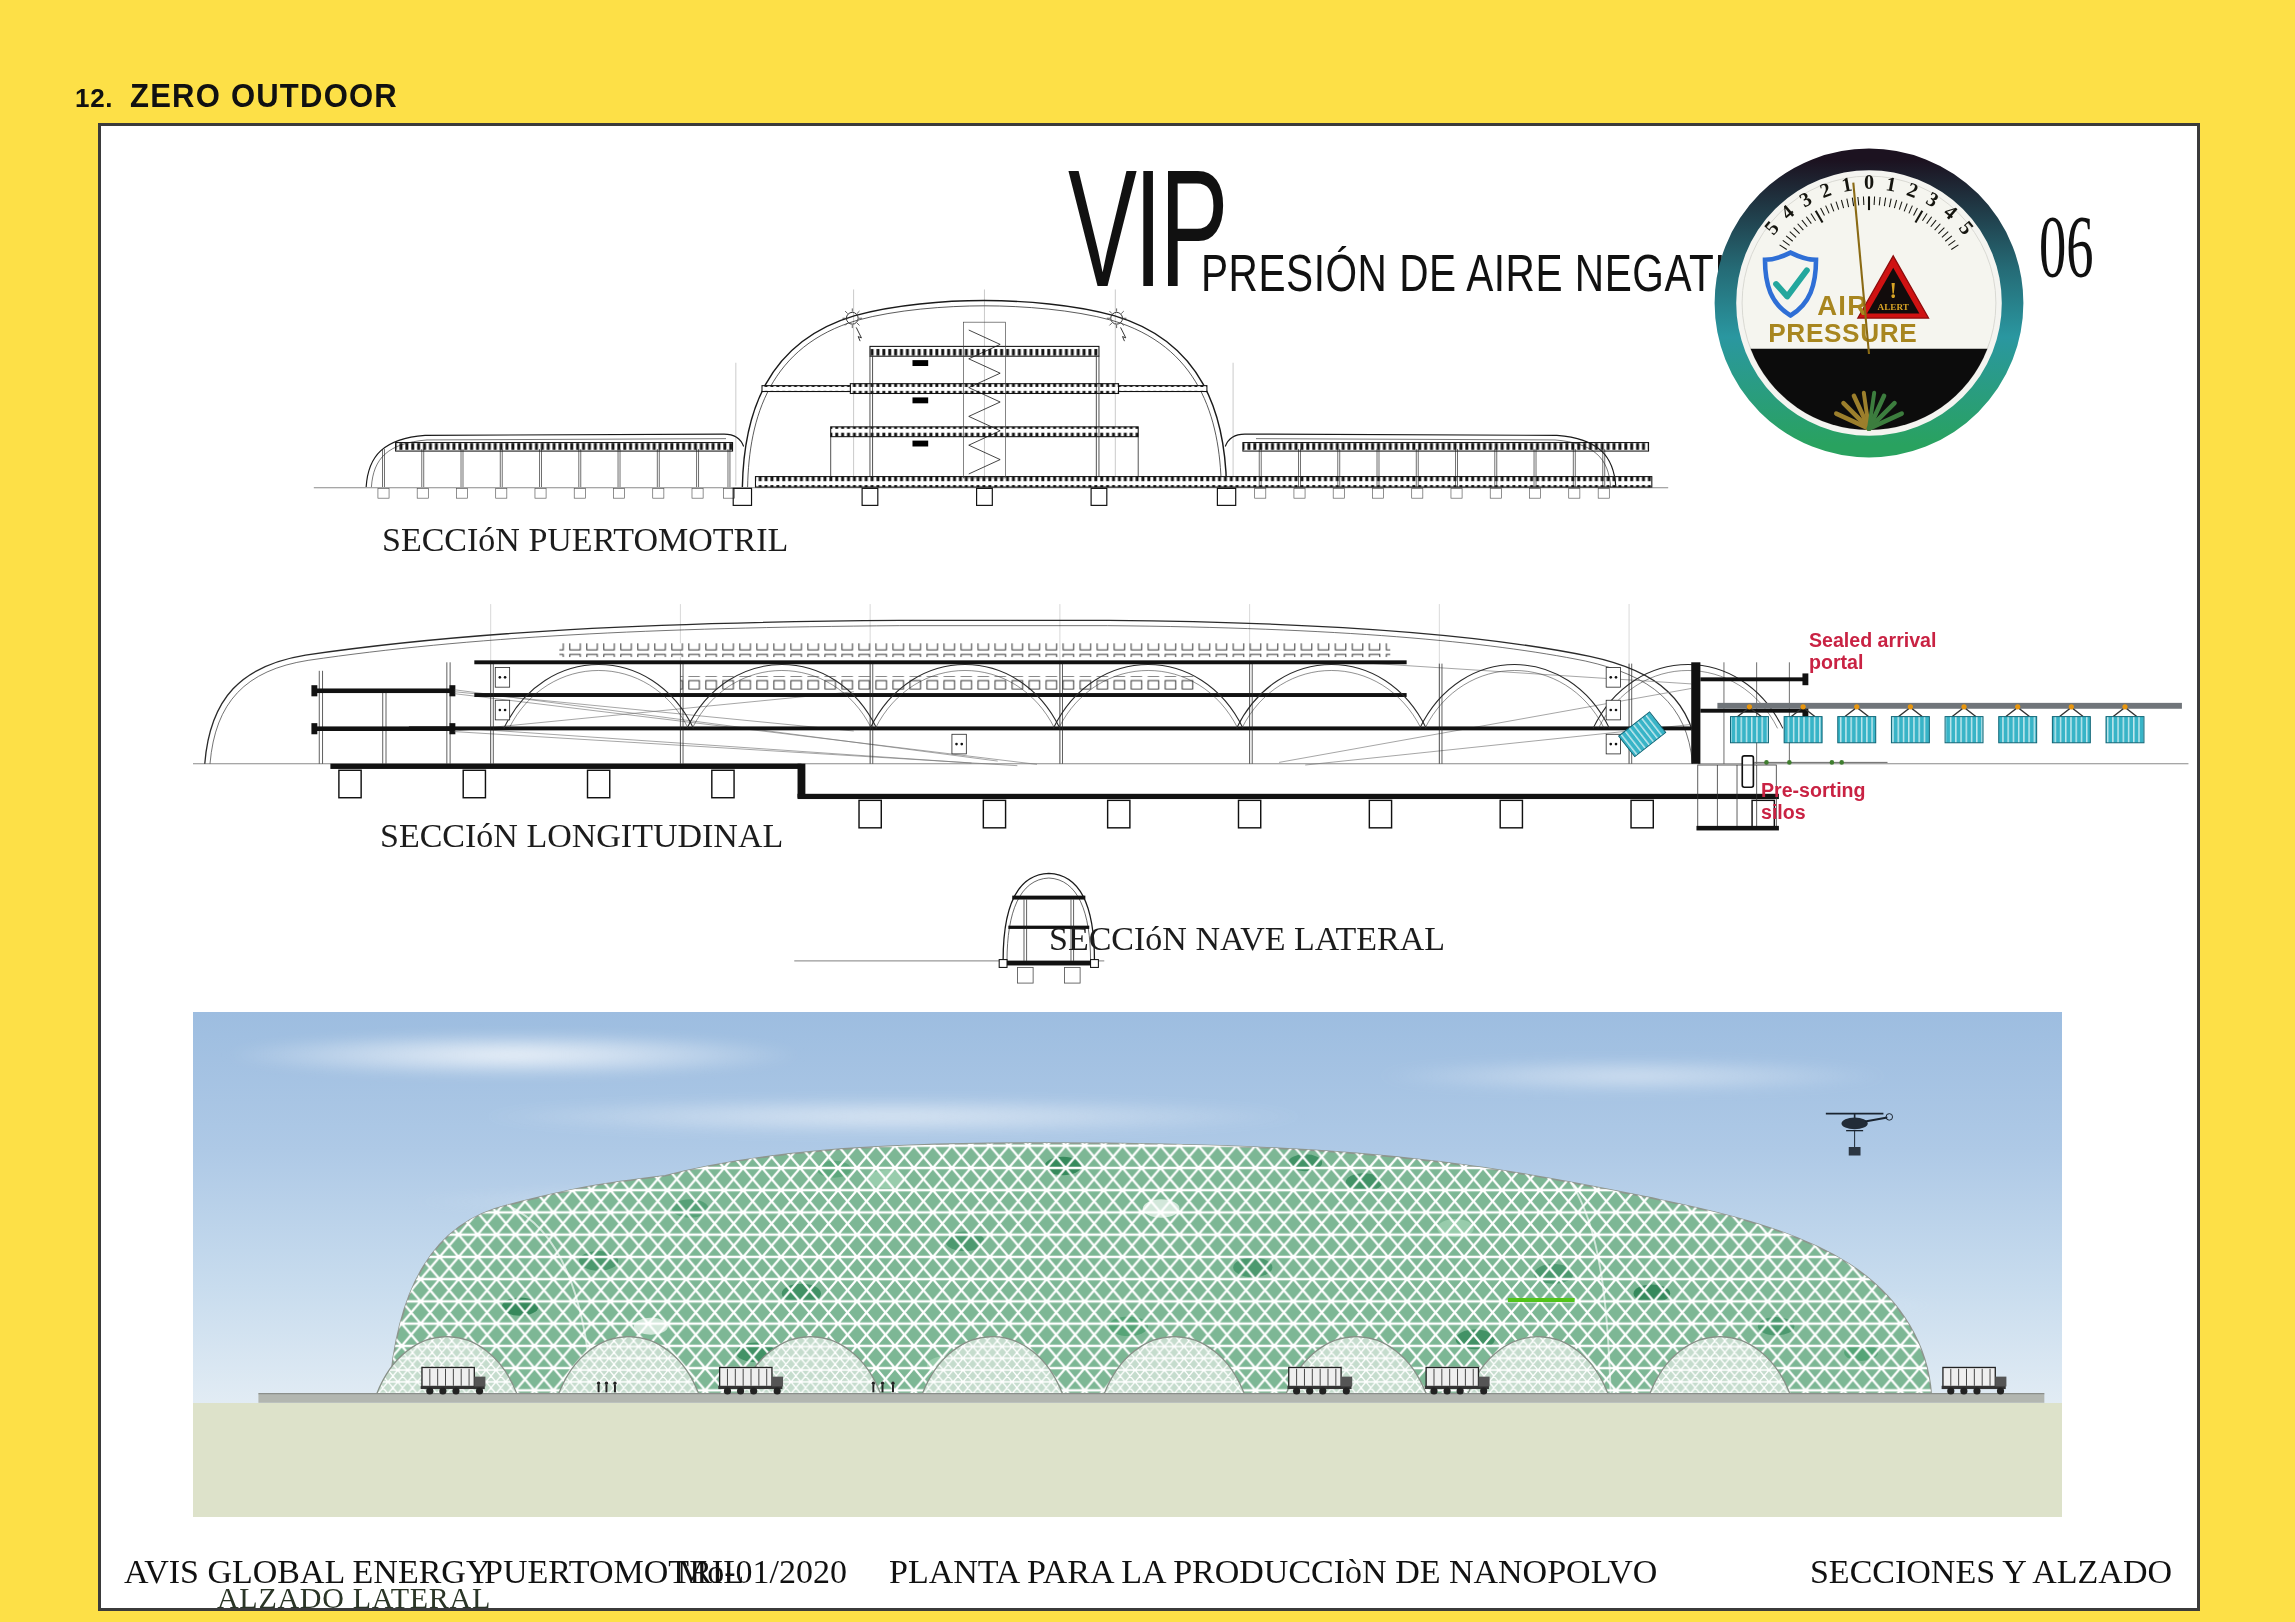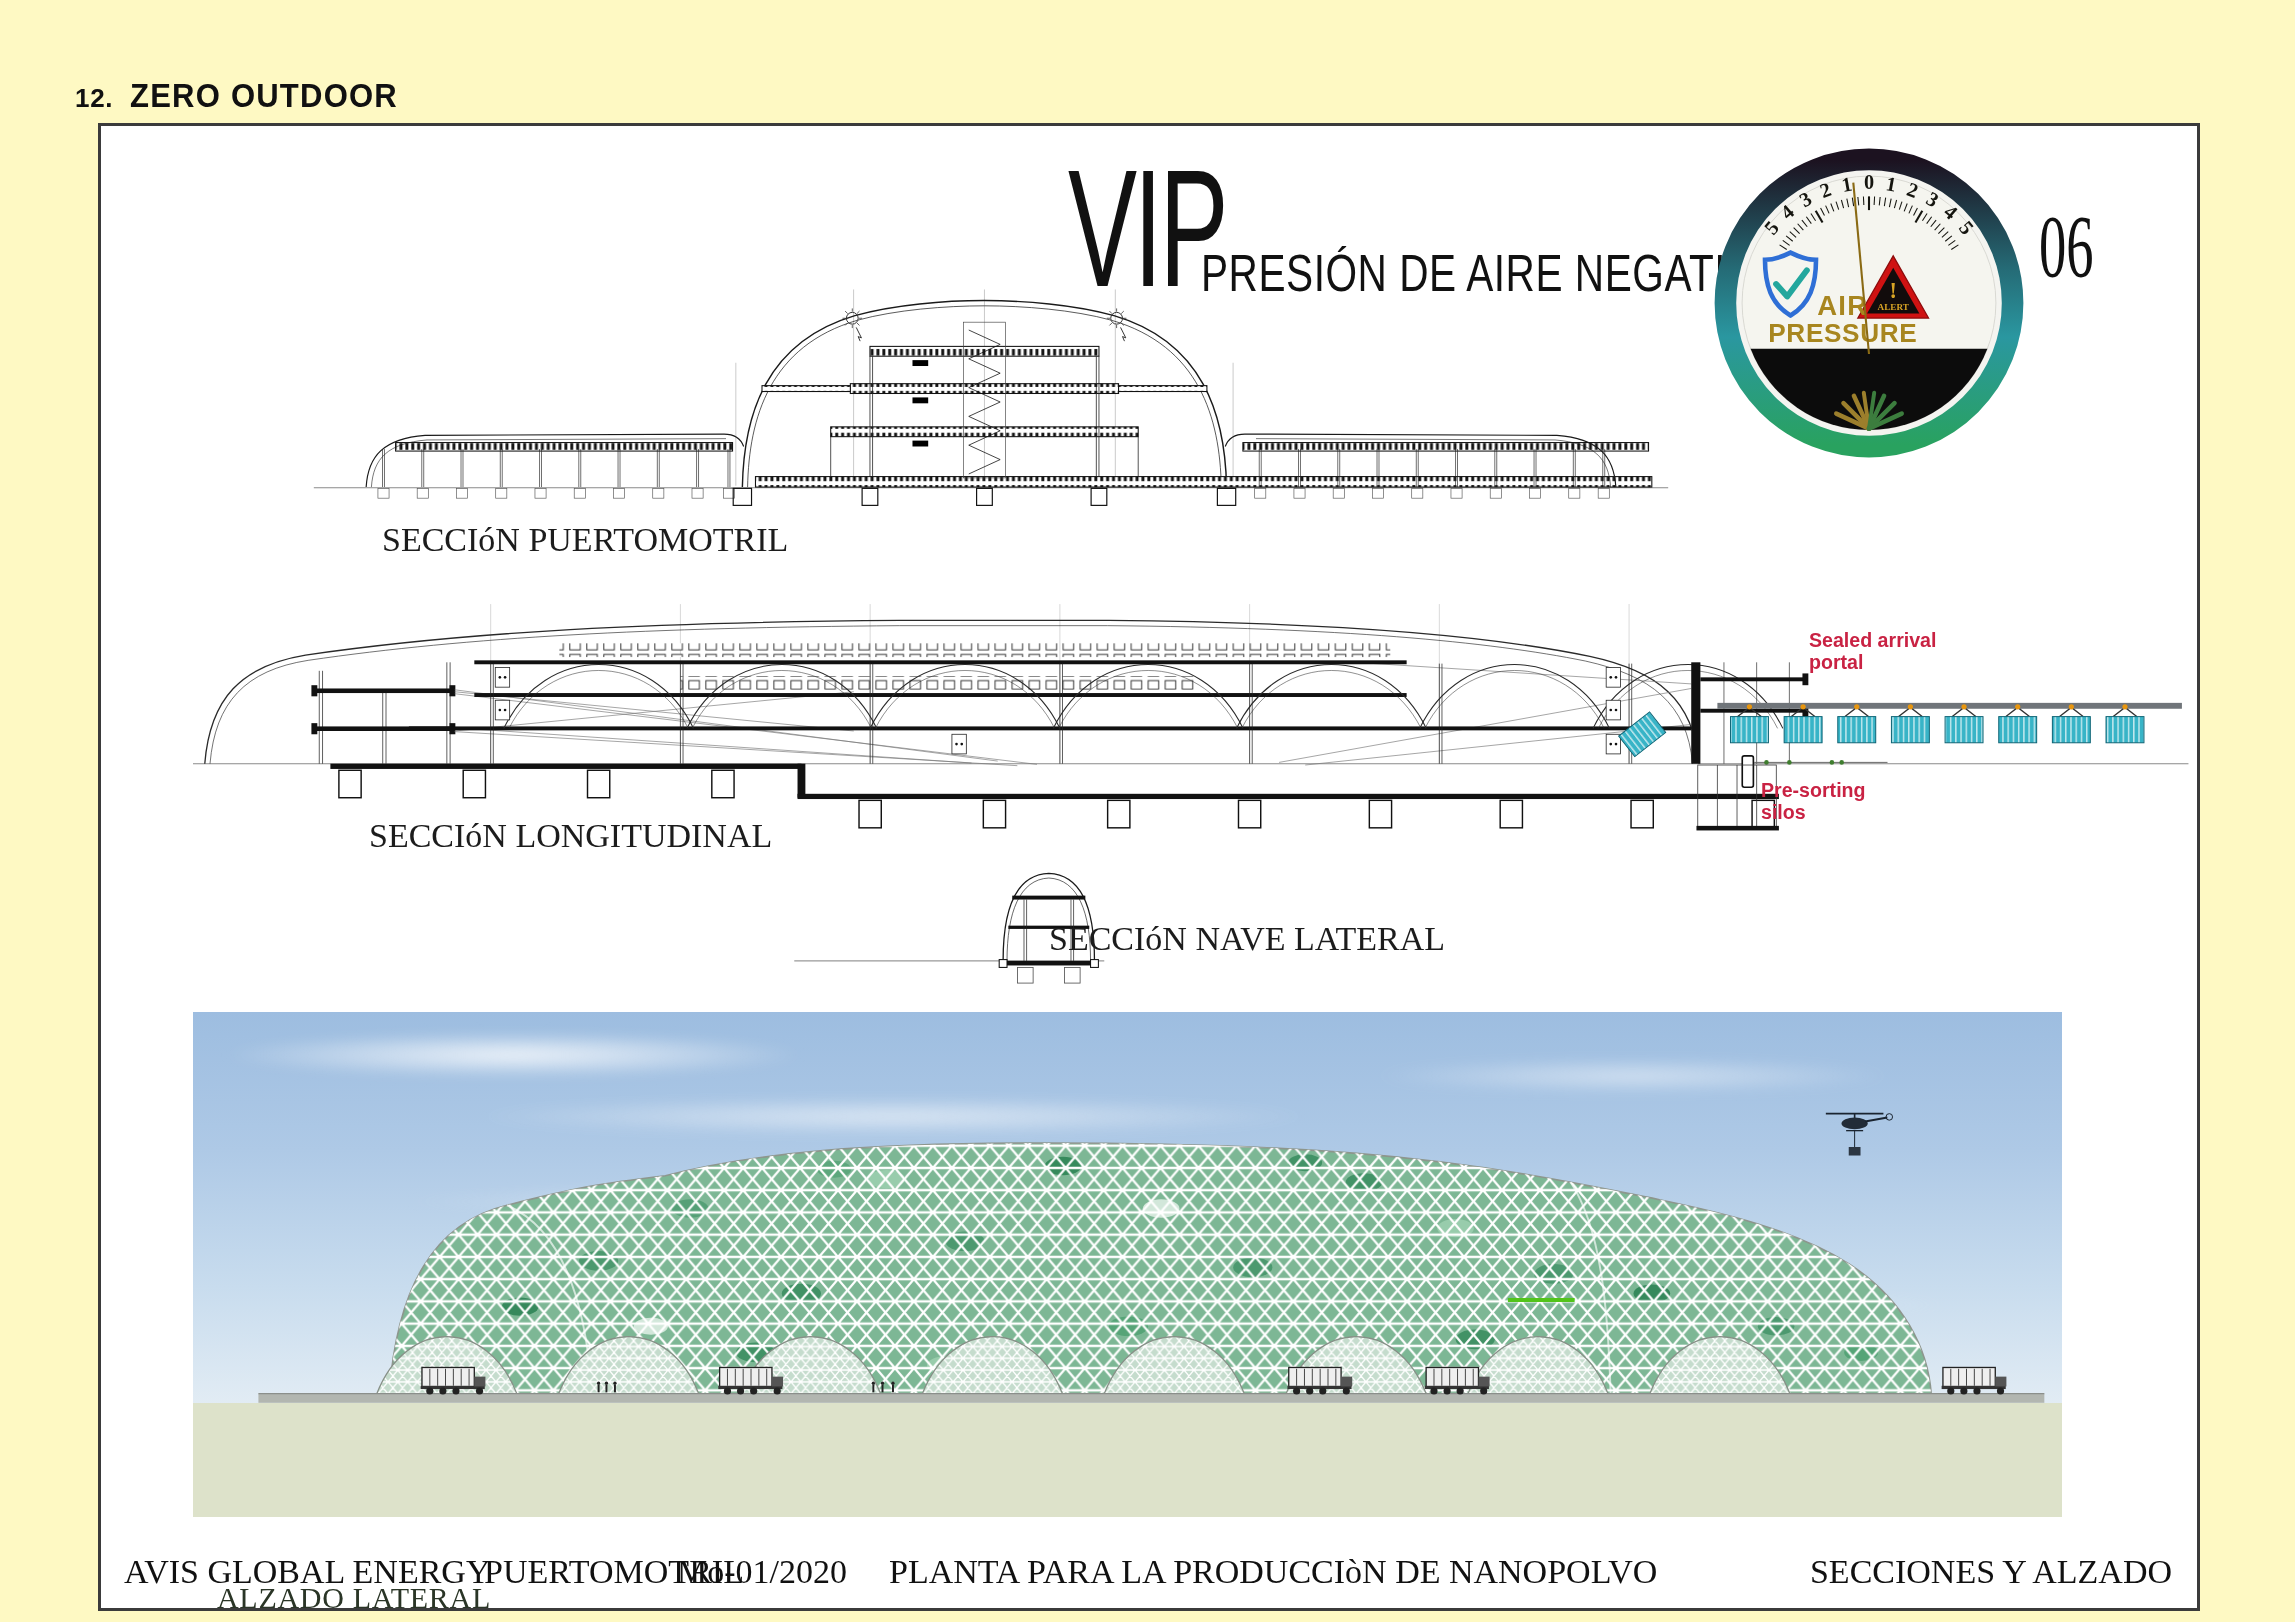--- a/index.html
+++ b/index.html
@@ -1,16 +1,16 @@
 <!DOCTYPE html>
 <html style="font-size:10.5px"><head>
 <meta charset="utf-8">
 <style>
   html,body{margin:0;padding:0;background:#ffffff;}
-  .page{position:relative;width:2295px;height:1622px;background:#fef9c3;overflow:hidden;
+  .page{position:relative;width:2295px;height:1622px;background:#fde047;overflow:hidden;
         font-family:"Liberation Sans",sans-serif;color:#111;}
   .abs{position:absolute;}
   .hdr{display:flex;align-items:baseline;gap:17px;font-weight:bold;}
   .hdr .num{font-size:26px;letter-spacing:0.7px;}
   .hdr .ttl{font-size:33px;letter-spacing:1.3px;transform:scaleX(.94);transform-origin:left bottom;}
   .frame{position:absolute;left:98px;top:123px;width:2102px;height:1488px;
          border:3.3px solid #3b3b3b;background:#fff;box-sizing:border-box;}
   .vip{font-size:167px;line-height:1;letter-spacing:-5.2px;transform:scaleX(.62);
        transform-origin:left top;font-weight:400;}
   .vip-sub{font-size:52px;line-height:1;letter-spacing:0.7px;transform:scaleX(.78);
@@ -448,21 +448,21 @@
             <circle cx="2871" cy="163" r="4" fill="#e8960f"></circle>
             <rect x="2842" y="178" width="58" height="40" fill="url(#contStripe)" stroke="#0e6374" stroke-width="1.5"></rect>
           </g>
           <g>
             <polyline points="2935,178 2953,164 2971,178" fill="none" stroke="#333" stroke-width="2"></polyline>
             <circle cx="2953" cy="163" r="4" fill="#e8960f"></circle>
             <rect x="2924" y="178" width="58" height="40" fill="url(#contStripe)" stroke="#0e6374" stroke-width="1.5"></rect>
           </g>
         </g>
     </svg>
-    <div class="abs seclabel" style="left:268px;top:693px;">SECCIóN LONGITUDINAL</div>
+    <div class="abs seclabel" style="left:279px;top:693px;">SECCIóN LONGITUDINAL</div>
 
     <div class="abs redlabel" style="left: 1708px; top: 504px; color: rgb(201, 34, 67);">Sealed arrival
 portal</div>
     <div class="abs redlabel" style="left: 1619px; top: 654px; color: rgb(201, 34, 67); margin-left: 41px;">Pre-sorting
 silos</div>
 
     <svg class="abs" style="left:693px;top:737px;" width="366" height="124" viewBox="0 0 560 190">
       <line x1="0" y1="150" x2="475" y2="150" stroke="#999" stroke-width="1.6"></line>
       <g fill="none" stroke="#1a1a1a">
         <path d="M320,150 C320,70 340,18 390,16 C440,18 460,70 460,150" stroke-width="2"></path>

